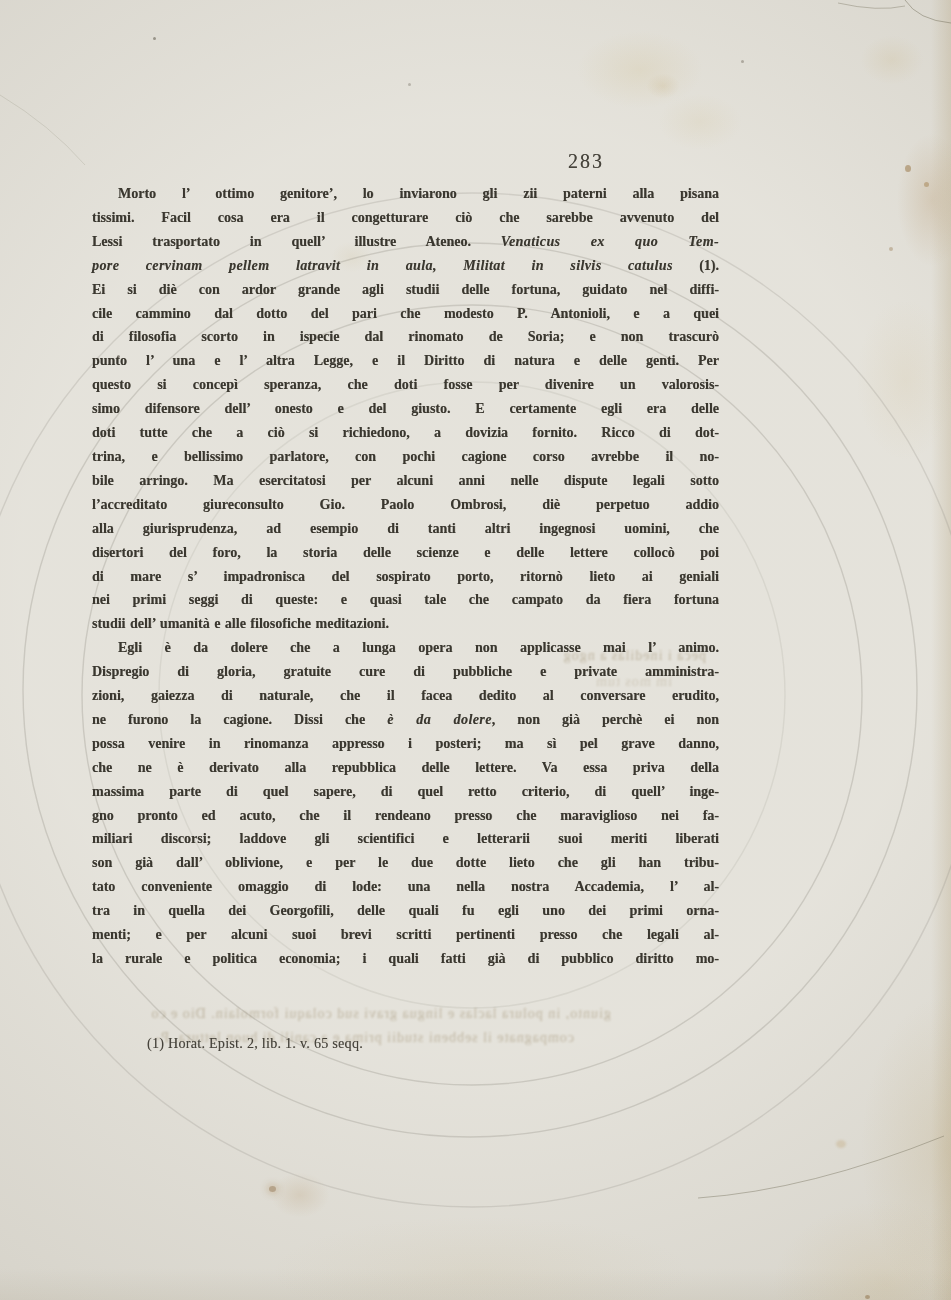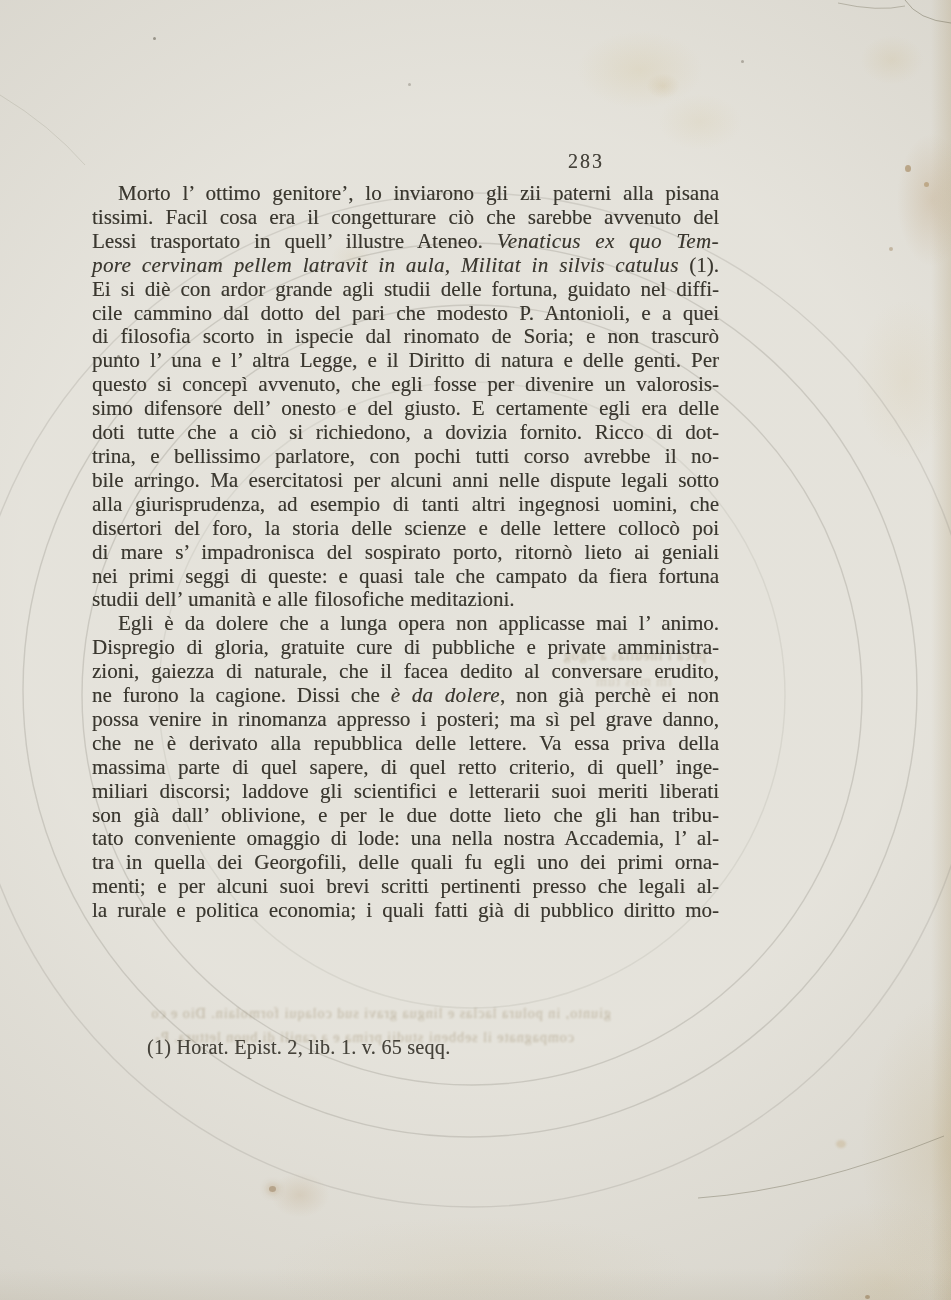--- a/index.html
+++ b/index.html
@@ -28,31 +28,32 @@
     font-family:"Liberation Serif","DejaVu Serif",serif;
     color:var(--ink);
   }
   .page-number{
     position:absolute;left:568px;top:150px;
     font-size:20px;letter-spacing:2px;color:#46433b;
     text-shadow:0 0 .5px rgba(70,67,59,.6);
   }
   .text-block{
     position:absolute;left:92px;top:182px;width:627px;
-    font-size:21px;line-height:23.9px;
+    font-size:14px;line-height:23.9px;
     text-shadow:.3px .3px .5px rgba(58,55,47,.45);
     word-spacing:1px;
+    font-weight:bold;
   }
   .line{text-align:justify;text-align-last:justify;white-space:normal;}
   .line.end{text-align-last:left;}
   .line.indent{text-indent:26px;}
   .it{font-style:italic;letter-spacing:.4px;}
   .footnote{
     position:absolute;left:147px;top:1036px;
-    font-size:20px;color:#45423a;letter-spacing:.3px;
+    font-size:14px;color:#45423a;letter-spacing:.3px;
     text-shadow:.3px .3px .4px rgba(69,66,58,.4);
   }
   .ghost{
     position:absolute;font-size:14px;color:var(--ghost);
     transform:scaleX(-1);filter:blur(1.1px);opacity:.42;
     white-space:nowrap;overflow:hidden;letter-spacing:1px;
   }
   .g1{left:524px;top:648px;width:182px;}
   .g2{left:552px;top:674px;width:120px;opacity:.25;}
   .g3{left:96px;top:1006px;width:515px;}
@@ -99,37 +100,39 @@
 
   <div class="text-block">
       <div class="line indent"><span>Morto l’ ottimo genitore’, lo inviarono gli zii paterni alla pisana</span></div>
       <div class="line"><span>tissimi. Facil cosa era il congetturare ciò che sarebbe avvenuto del</span></div>
       <div class="line"><span>Lessi trasportato in quell’ illustre Ateneo. </span><span class="it">Venaticus ex quo Tem-</span></div>
       <div class="line"><span class="it">pore cervinam pellem latravit in aula, Militat in silvis catulus </span><span>(1).</span></div>
       <div class="line"><span>Ei si diè con ardor grande agli studii delle fortuna, guidato nel diffi-</span></div>
       <div class="line"><span>cile cammino dal dotto del pari che modesto P. Antonioli, e a quei</span></div>
       <div class="line"><span>di filosofia scorto in ispecie dal rinomato de Soria; e non trascurò</span></div>
       <div class="line"><span>punto l’ una e l’ altra Legge, e il Diritto di natura e delle genti. Per</span></div>
-      <div class="line"><span>questo si concepì avvenuto, che egli fosse per divenire un valorosis-</span></div>
+      <div class="line"><span>questo si concepì speranza, che doti fosse per divenire un valorosis-</span></div>
       <div class="line"><span>simo difensore dell’ onesto e del giusto. E certamente egli era delle</span></div>
       <div class="line"><span>doti tutte che a ciò si richiedono, a dovizia fornito. Ricco di dot-</span></div>
-      <div class="line"><span>trina, e bellissimo parlatore, con pochi tutti corso avrebbe il no-</span></div>
+      <div class="line"><span>trina, e bellissimo parlatore, con pochi cagione corso avrebbe il no-</span></div>
       <div class="line"><span>bile arringo. Ma esercitatosi per alcuni anni nelle dispute legali sotto</span></div>
+      <div class="line"><span>l’accreditato giureconsulto Gio. Paolo Ombrosi, diè perpetuo addio</span></div>
       <div class="line"><span>alla giurisprudenza, ad esempio di tanti altri ingegnosi uomini, che</span></div>
       <div class="line"><span>disertori del foro, la storia delle scienze e delle lettere collocò poi</span></div>
       <div class="line"><span>di mare s’ impadronisca del sospirato porto, ritornò lieto ai geniali</span></div>
       <div class="line"><span>nei primi seggi di queste: e quasi tale che campato da fiera fortuna</span></div>
       <div class="line end"><span>studii dell’ umanità e alle filosofiche meditazioni.</span></div>
       <div class="line indent"><span>Egli è da dolere che a lunga opera non applicasse mai l’ animo.</span></div>
       <div class="line"><span>Dispregio di gloria, gratuite cure di pubbliche e private amministra-</span></div>
       <div class="line"><span>zioni, gaiezza di naturale, che il facea dedito al conversare erudito,</span></div>
       <div class="line"><span>ne furono la cagione. Dissi che </span><span class="it">è da dolere</span><span>, non già perchè ei non</span></div>
       <div class="line"><span>possa venire in rinomanza appresso i posteri; ma sì pel grave danno,</span></div>
       <div class="line"><span>che ne è derivato alla repubblica delle lettere. Va essa priva della</span></div>
       <div class="line"><span>massima parte di quel sapere, di quel retto criterio, di quell’ inge-</span></div>
+      <div class="line"><span>gno pronto ed acuto, che il rendeano presso che maraviglioso nei fa-</span></div>
       <div class="line"><span>miliari discorsi; laddove gli scientifici e letterarii suoi meriti liberati</span></div>
       <div class="line"><span>son già dall’ oblivione, e per le due dotte lieto che gli han tribu-</span></div>
       <div class="line"><span>tato conveniente omaggio di lode: una nella nostra Accademia, l’ al-</span></div>
       <div class="line"><span>tra in quella dei Georgofili, delle quali fu egli uno dei primi orna-</span></div>
       <div class="line"><span>menti; e per alcuni suoi brevi scritti pertinenti presso che legali al-</span></div>
       <div class="line"><span>la rurale e politica economia; i quali fatti già di pubblico diritto mo-</span></div>
     </div>
 
   <div class="footnote">(1) Horat. Epist. 2, lib. 1. v. 65 seqq.</div>
 

